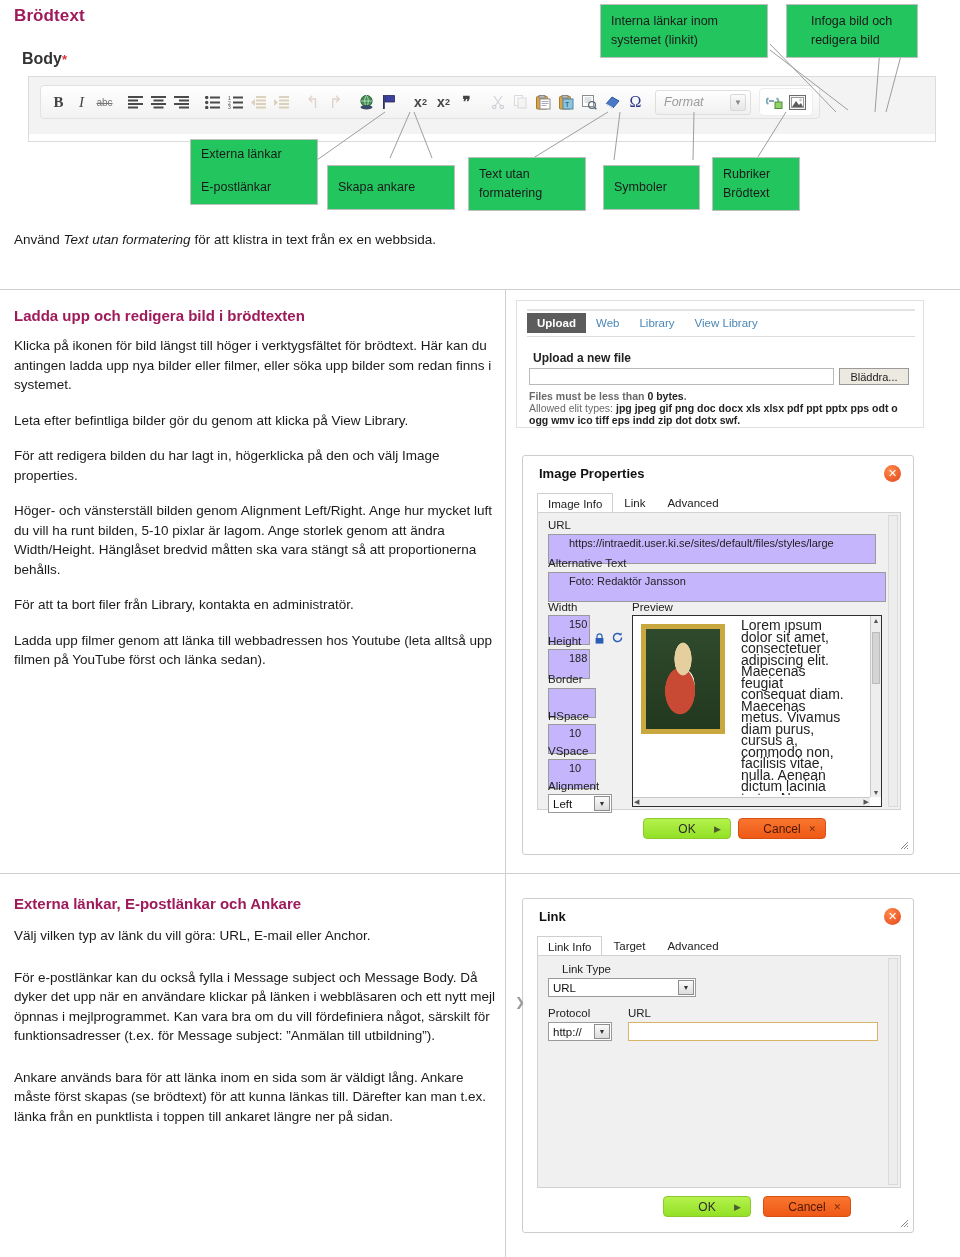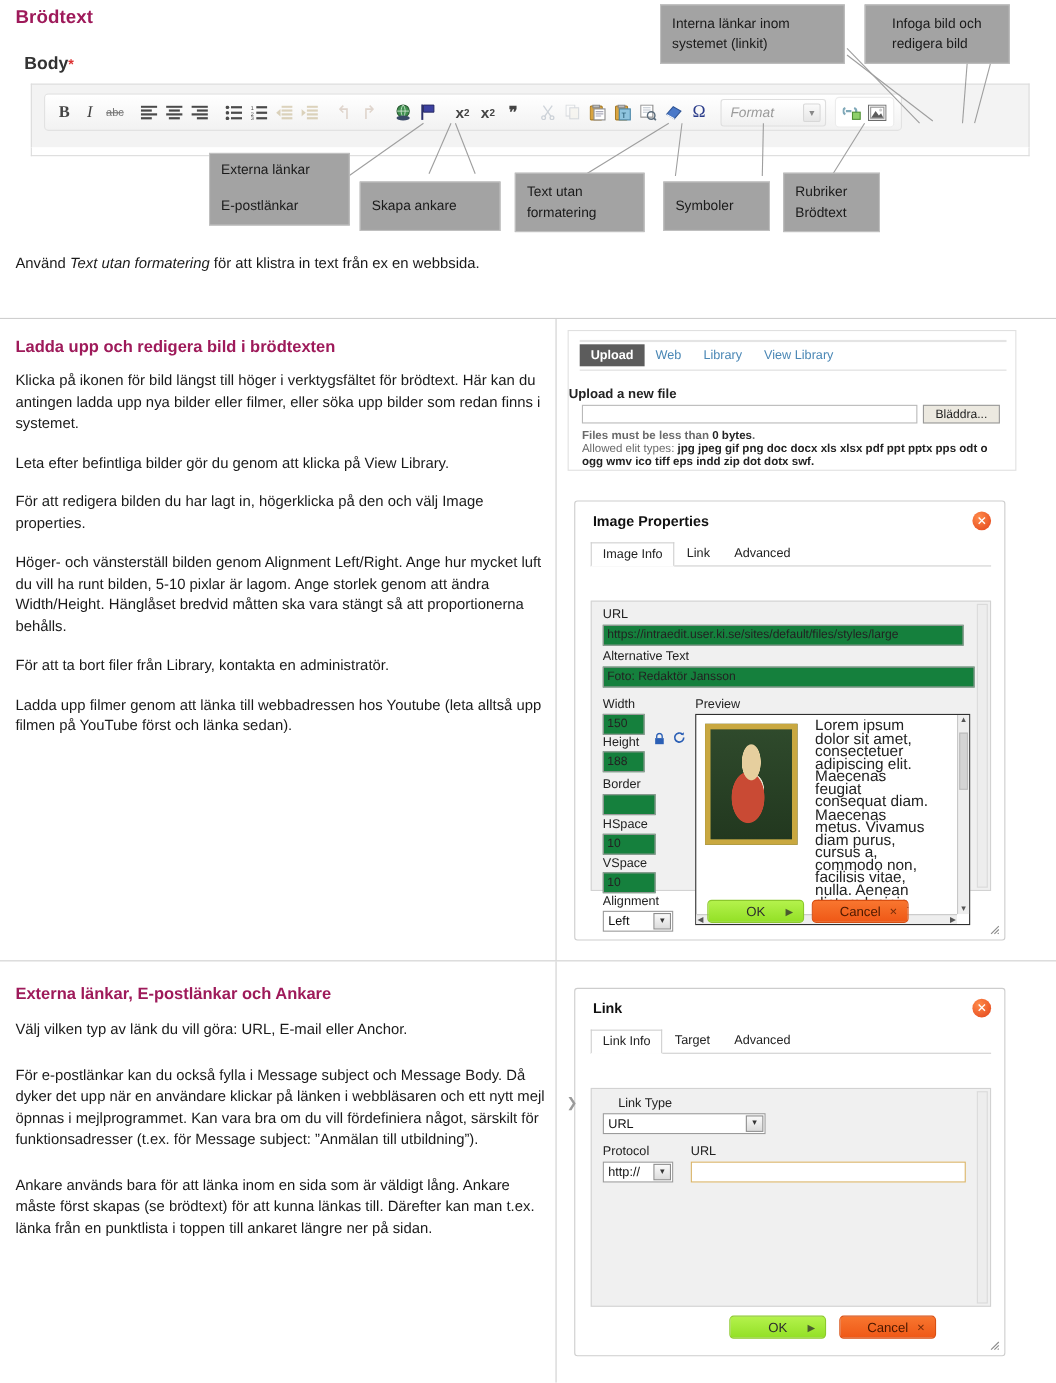--- a/index.html
+++ b/index.html
@@ -65,21 +65,21 @@
     display:flex; align-items:center; justify-content:center;
     font-size:8px; color:#888;
   }
   .tb-group-right {
     margin-left:8px; display:flex; align-items:center;
     background:#ffffff; border:1px solid #ececec; border-radius:4px; padding:0 3px;
   }
 
   
   .callout {
-    position:absolute; background:#a3a3a3; border:1px solid #bfbfbf;
+    position:absolute; background:#22c55e; border:1px solid #bfbfbf;
     font-size:12.5px; line-height:19px; color:#1a1a1a;
     padding:7px 10px;
   }
   .callout div { white-space:nowrap; }
   svg.leaders { position:absolute; left:0; top:0; width:960px; height:288px; pointer-events:none; }
 
   .use-note {
     position:absolute; left:14px; top:232px;
     font-size:13.5px; color:#1a1a1a;
   }
@@ -102,21 +102,21 @@
   
   #upload-shot {
     position:absolute; left:516px; top:300px; width:408px; height:128px;
     background:#ffffff; border:1px solid #e0e0e0;
   }
   .up-topline { position:absolute; left:10px; top:8px; width:388px; height:2px; background:#e4e4e4; }
   .up-tabs { position:absolute; left:10px; top:12px; display:flex; align-items:center; }
   .up-tab { padding:4px 10px; font-size:11.5px; color:#4a87b5; }
   .up-tab.active { background:#5c5c5c; color:#ffffff; font-weight:bold; }
   .up-tabs-rule { position:absolute; left:10px; top:35px; width:388px; height:1px; background:#ddd; }
-  .up-h { position:absolute; left:0; top:50px; font-size:12px; font-weight:bold; color:#222; }
+  .up-h { position:absolute; left:16px; top:50px; font-size:12px; font-weight:bold; color:#222; }
   .up-field {
     position:absolute; left:12px; top:67px; width:305px; height:17px;
     background:#fff; border:1px solid #b9b9b9;
   }
   .up-browse {
     position:absolute; left:322px; top:67px; width:70px; height:17px;
     background:#ece9e0; border:1px solid #9a9a9a;
     font-size:11px; color:#222; display:flex; align-items:center; justify-content:center;
   }
   .up-note { position:absolute; left:12px; font-size:10.5px; color:#6a6a6a; line-height:12px; }
@@ -129,23 +129,23 @@
   }
   .dlg-title { position:absolute; left:16px; top:10px; font-size:13px; font-weight:bold; color:#111; }
   .dlg-close {
     position:absolute; right:12px; top:9px; width:17px; height:17px; border-radius:50%;
     background:radial-gradient(circle at 35% 30%, #ff8a4a, #e2431a);
     color:#fff; font-size:11px; display:flex; align-items:center; justify-content:center;
   }
   .dlg-tabs { position:absolute; left:14px; top:36px; display:flex; align-items:flex-end; border-bottom:1px solid #cfcfcf; width:364px; }
   .dlg-tab { padding:4px 10px; font-size:11.5px; color:#222; border:1px solid transparent; }
   .dlg-tab.active { background:#fff; border:1px solid #cfcfcf; border-bottom-color:#fff; margin-bottom:-1px; }
-  .dlg-panel { position:absolute; left:14px; top:56px; width:364px; bottom:44px; background:#f0f0f0; border:1px solid #d2d2d2;margin-top:34px; }
+  .dlg-panel { position:absolute; left:14px; top:56px; width:364px; bottom:44px; background:#f0f0f0; border:1px solid #d2d2d2; }
   .fld-label { font-size:11.5px; color:#222; }
-  .txtin { background:#15803d; border:1px solid #9b9b9b; font-size:11px; color:#222; padding:1px 3px; height:19px; line-height:15px; overflow:hidden; white-space:nowrap; }
+  .txtin { background:#c4b5fd; border:1px solid #9b9b9b; font-size:11px; color:#222; padding:1px 20px; height:30px; line-height:15px; overflow:hidden; white-space:nowrap; }
 
   .dlg-scroll { position:absolute; right:2px; top:2px; bottom:2px; width:10px; background:#ededed; border:1px solid #dadada; }
 
   .dlg-footer { position:absolute; left:0; right:0; bottom:0; height:44px; }
   .btn-ok, .btn-cancel {
     position:absolute; top:8px; height:21px; width:88px; border-radius:4px;
     font-size:12px; display:flex; align-items:center; justify-content:center;
     color:#2d2d2d;
   }
   .btn-ok { background:linear-gradient(#b4f24c,#93e026); border:1px solid #8cc92c; }

